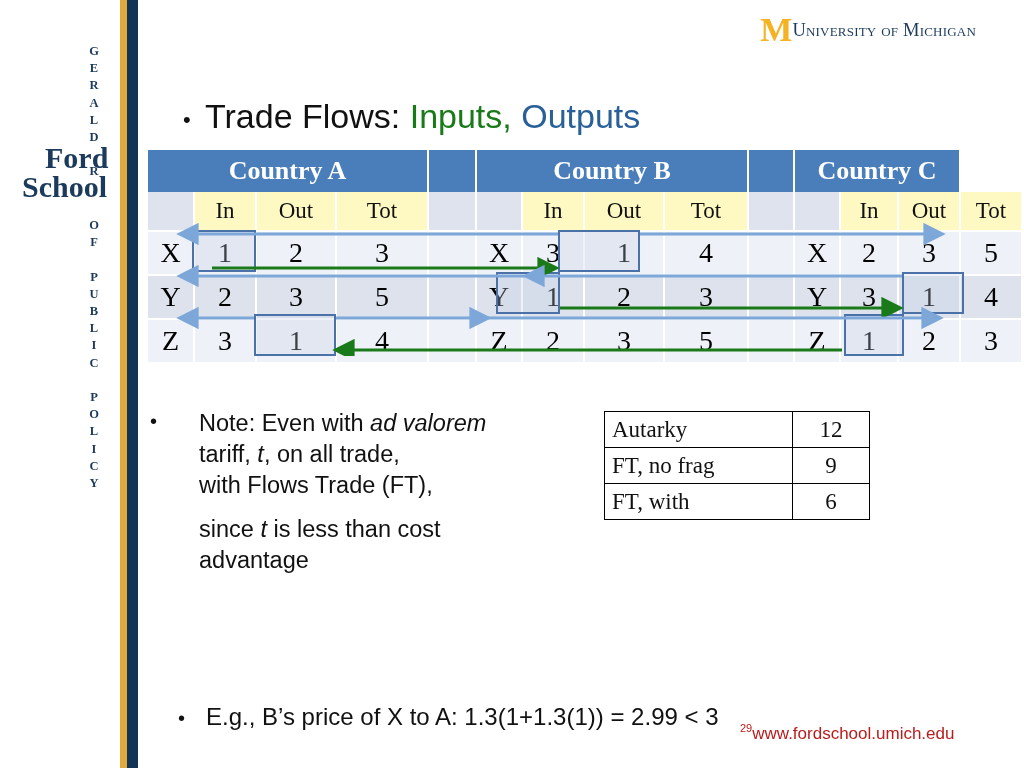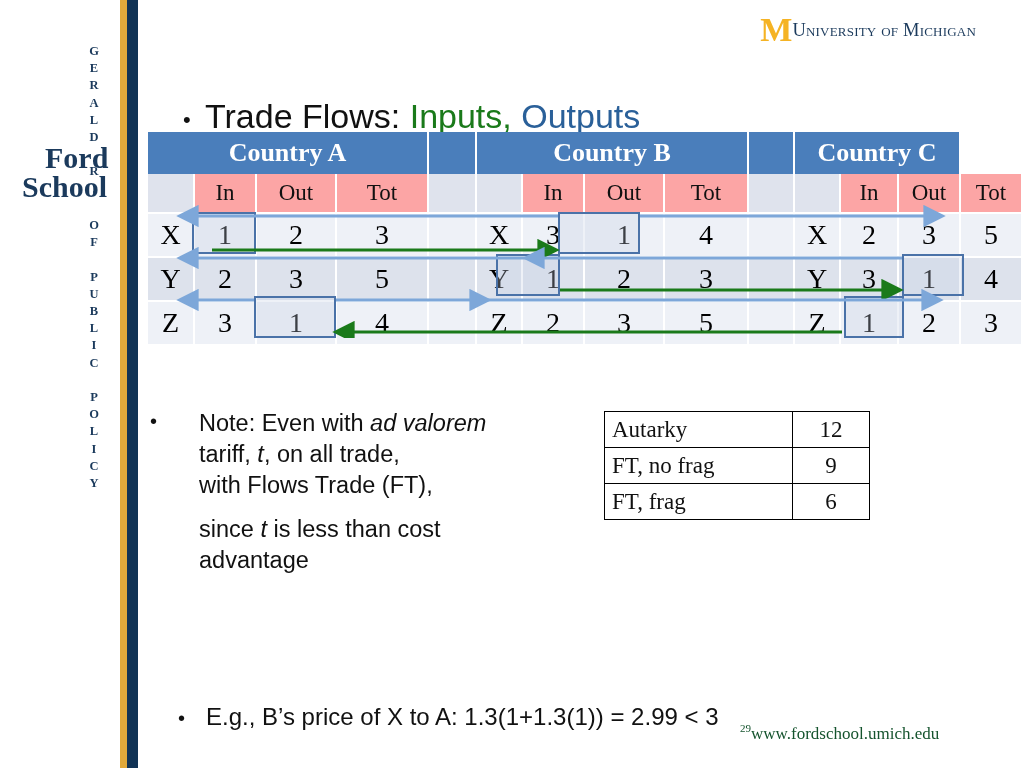--- a/index.html
+++ b/index.html
@@ -59,30 +59,30 @@
     position:absolute;left:183px;top:97px;width:820px;
     font-size:34px;line-height:39px;color:#111;white-space:nowrap;
   }
   #title-bullet{display:inline-block;width:22px;font-size:22px;vertical-align:middle;}
   .t-black{color:#111;}
   .t-green{color:#1a7a1a;}
   .t-blue{color:#2a6099;}
 
   
   #trade-table{
-    position:absolute;left:148px;top:132px;width:874px;height:206px;
+    position:absolute;left:148px;top:150px;width:874px;height:206px;
     font-family:"Liberation Serif",serif;
   }
   #trade-table table{border-collapse:collapse;width:874px;table-layout:fixed;}
   #trade-table td{padding:0;text-align:center;vertical-align:middle;}
 
   .hdr-band{background:#4a7ebb;color:#fff;font-weight:700;font-size:26px;height:42px;
             border-right:2px solid #fff;}
   .hdr-gap{background:#4a7ebb;border-right:2px solid #fff;}
-  .sub-cell{background:#fca5a5;color:#111;font-size:23px;height:38px;
+  .sub-cell{background:#fef9c3;color:#111;font-size:23px;height:38px;
             border-right:2px solid #fff;border-bottom:2px solid #fff;}
   .sub-gap{background:#dfe3ed;border-right:2px solid #fff;border-bottom:2px solid #fff;}
 
   .row-a td{height:42px;font-size:28px;}
   .band-light{background:#eef1f7;}
   .band-dark{background:#dde2ec;}
   .cell-sep{border-right:2px solid #fff;border-bottom:2px solid #fff;}
   .lbl{font-size:29px;}
 
   
@@ -107,22 +107,22 @@
   #cost-table td{border:1.6px solid #000;font-size:23px;height:35px;padding:0 7px;color:#111;}
   .cost-head{text-align:center;}
   .cost-label{text-align:left;}
   .cost-val{text-align:center;width:62px;}
 
   
   #eg-line{position:absolute;left:178px;top:684px;font-size:24px;color:#111;white-space:nowrap;margin-top:19px;}
   #eg-line .bdot{display:inline-block;width:28px;font-size:20px;}
 
   
-  #footer{position:absolute;left:740px;top:722px;font-family:Liberation Serif, serif;
-          color:#14532d;font-size:17px;white-space:nowrap;}
+  #footer{position:absolute;left:740px;top:722px;font-family:Liberation Sans, sans-serif;
+          color:#b91c1c;font-size:17px;white-space:nowrap;}
   #page-num{font-size:11px;vertical-align:super;}
 </style>
 </head>
 <body>
 
 <div id="brand-rail">
   <div class="rail-bar-gold"></div>
   <div class="rail-bar-navy"></div>
   <div class="brand-vert" id="brand-gerald">GERALD R.</div>
   <div class="brand-word" id="brand-ford">Ford</div>
@@ -308,21 +308,21 @@
     <tbody>
       <tr>
         <td class="cost-label">Autarky</td>
         <td class="cost-val">12</td>
       </tr>
       <tr>
         <td class="cost-label">FT, no frag</td>
         <td class="cost-val">9</td>
       </tr>
       <tr>
-        <td class="cost-label">FT, frag</td>
+        <td class="cost-label">FT, with</td>
         <td class="cost-val">6</td>
       </tr>
     </tbody>
   </table>
 </div>
 
 <div id="eg-line">
   <span class="bdot">•</span><span>E.g., B’s price of X to A:  1.3(1+1.3(1)) = 2.99 &lt; 3</span>
 </div>
 

